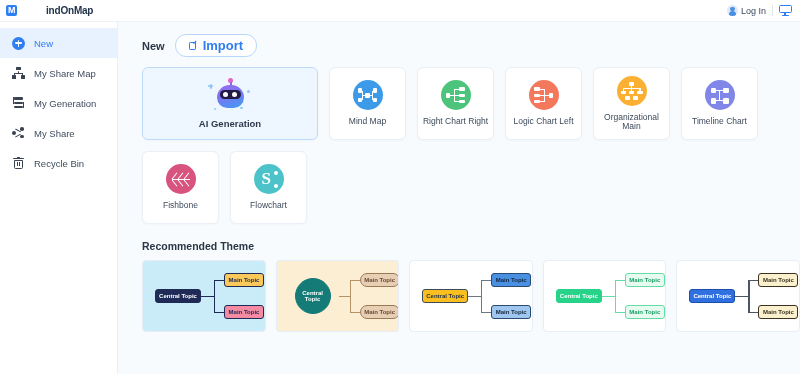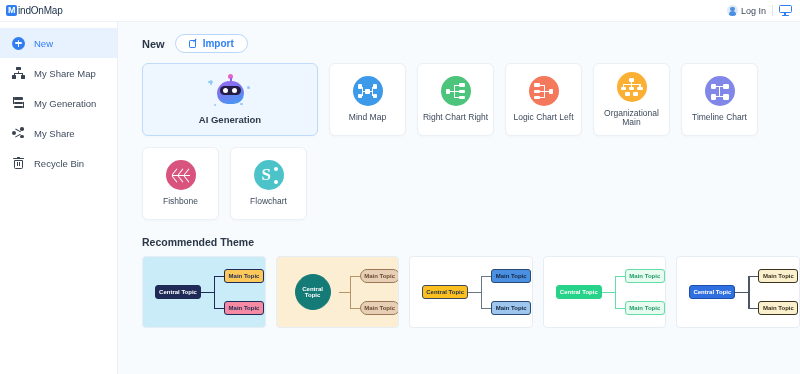--- a/index.html
+++ b/index.html
@@ -20,21 +20,21 @@
     border-bottom: 1px solid #eef2f6;
     position: relative; z-index: 5;
   }
   .logo { display: flex; align-items: center; gap: 1px; }
   .logo-mark {
     width: 11px; height: 11px; border-radius: 2px;
     background: #2f7ef2; color: #fff;
     font-size: 9px; font-weight: bold; line-height: 11px; text-align: center;
     letter-spacing: -0.5px;
   }
-  .logo-text { font-size: 10px; font-weight: normal; color: #21344b; letter-spacing: -0.2px; }
+  .logo-text { font-size: 10px; font-weight: bold; color: #21344b; letter-spacing: -0.2px; margin-left: 28px; }
   .topbar-right { display: flex; align-items: center; gap: 6px; }
   .login-group { display: flex; align-items: flex-end; gap: 3px; cursor: pointer; }
   .avatar-icon {
     width: 11px; height: 11px; border-radius: 50%;
     background: #dfeaf8; position: relative; overflow: hidden;
   }
   .avatar-icon::before {
     content: ""; position: absolute; left: 3.4px; top: 1.6px;
     width: 4.2px; height: 4.2px; border-radius: 50%; background: #4a90e2;
   }
@@ -124,21 +124,21 @@
   .main {
     flex: 1; background: #f7fbfe; padding: 12px 0 0 24px; overflow: hidden;
   }
   .section-head { display: flex; align-items: center; gap: 10px; margin-bottom: 10px; }
   .section-title { font-size: 11px; font-weight: bold; color: #2b3746; }
   .import-btn {
     display: inline-flex; align-items: center; gap: 5px;
     border: 1px solid #b9d7fb; border-radius: 11px; background: #fff;
     padding: 3px 13px; cursor: pointer;
   }
-  .import-btn .import-label { font-size: 10px; color: #2f7ef2; font-weight: bold; }
+  .import-btn .import-label { font-size: 13px; color: #2f7ef2; font-weight: bold; }
   .up-icon { width: 9px; height: 9px; position: relative; }
   .up-icon .box {
     position: absolute; left: 0; top: 1.4px; width: 7.4px; height: 7.4px;
     border: 1.2px solid #2f7ef2; border-radius: 1.2px;
   }
   .up-icon .arr {
     position: absolute; left: 6px; top: 0; width: 1.2px; height: 5px; background: #2f7ef2;
   }
   .up-icon .arrh {
     position: absolute; left: 4.4px; top: 0.6px; width: 3.6px; height: 1.2px;

